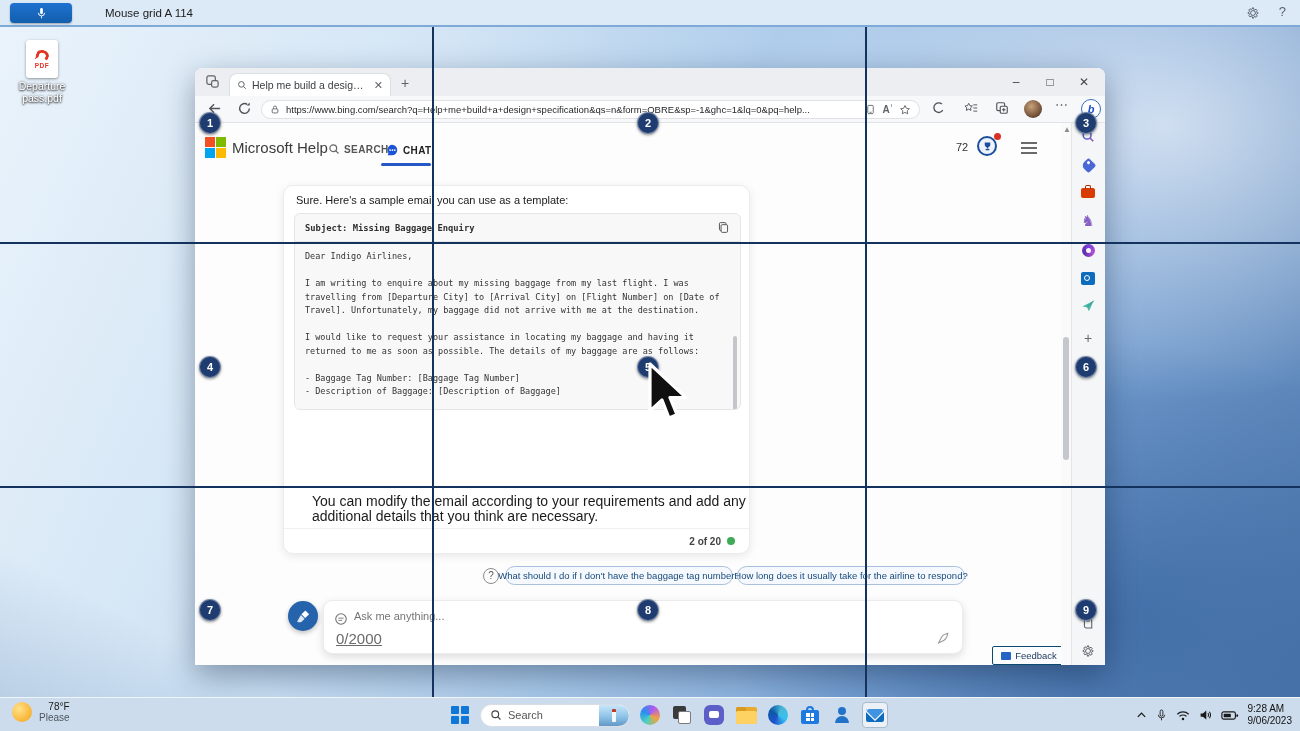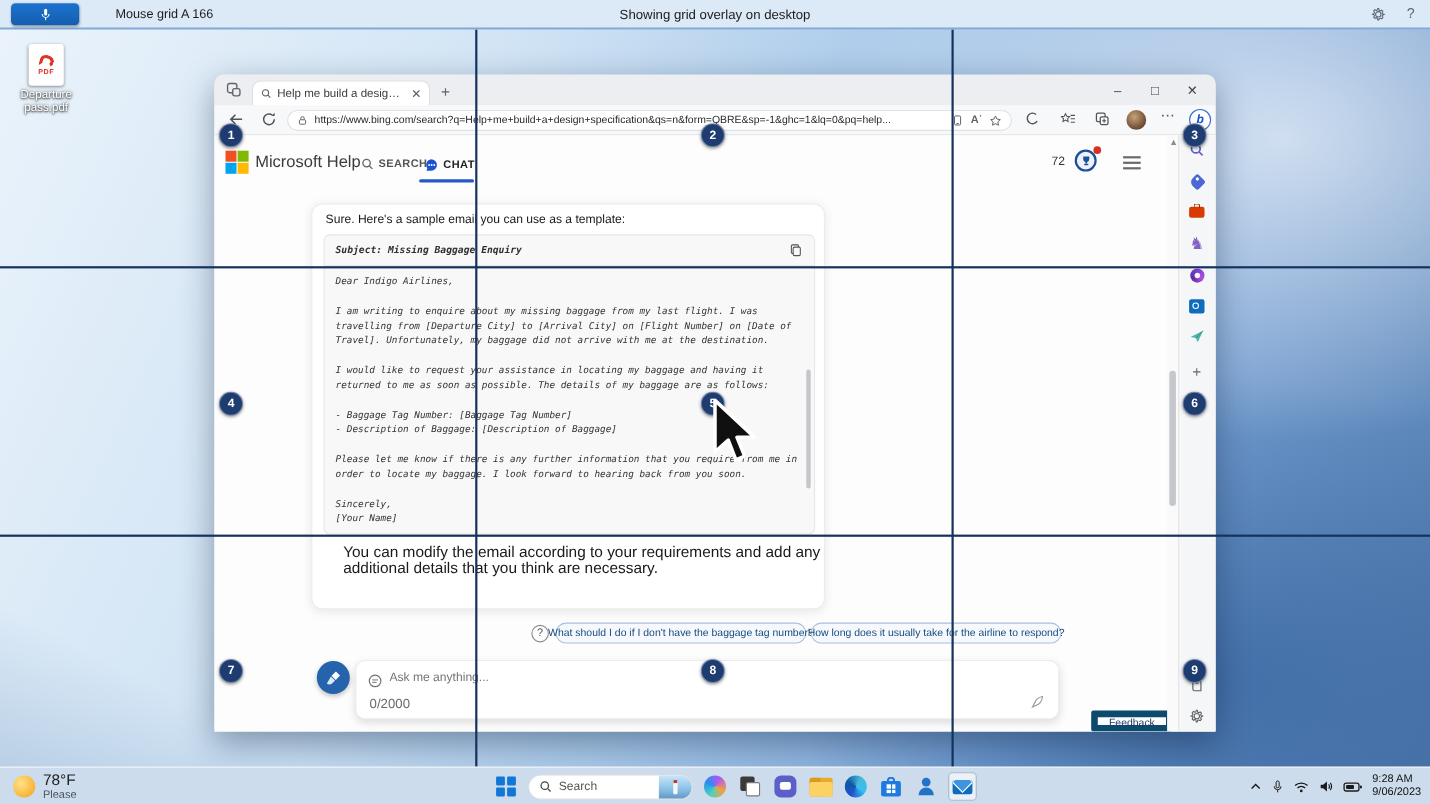--- a/index.html
+++ b/index.html
@@ -68,22 +68,22 @@
   #rewards-ico { position:absolute; left:782px; top:13px; width:20px; height:20px; border:2px solid #1b4f9c; border-radius:50%;
      display:flex; align-items:center; justify-content:center; background:#eef3fb;}
   #rewards-dot { position:absolute; left:799px; top:10px; width:7px; height:7px; background:#d93025; border-radius:50%; }
   #hamburger { position:absolute; left:826px; top:19px; width:16px; }
   #hamburger i { display:block; height:2px; background:#6a6a6a; margin:0 0 3px; }
 
   
   #card { position:absolute; left:88px; top:62px; width:467px; height:369px; background:#fff; border:1px solid #ececec;
     border-radius:10px; box-shadow:0 2px 10px rgba(0,0,0,.09); }
   #intro { position:absolute; left:12px; top:8px; font-size:11px; color:#1a1a1a; }
-  #codeblock { position:absolute; left:10px; top:27px; width:447px; height:273px; background:#f8f8f9; border:1px solid #e5e6e8; border-radius:6px;
-    font-family:"DejaVu Sans Mono","Liberation Mono",monospace; overflow:hidden;font-style:italic; }
+  #codeblock { position:absolute; left:10px; top:27px; width:447px; height:197px; background:#f8f8f9; border:1px solid #e5e6e8; border-radius:6px;
+    font-family:"DejaVu Sans Mono","Liberation Mono",monospace; overflow:hidden; }
   #subject-row { height:28px; display:flex; align-items:center; justify-content:space-between; padding:0 10px; border-bottom:1px solid #e5e6e8; }
   #subject { font-size:8.8px; font-weight:bold; color:#303030; }
   #email-pre { margin:0; padding:8px 10px; font-size:8.5px; line-height:13.5px; color:#333; white-space:pre-wrap;
     font-family:"DejaVu Sans Mono","Liberation Mono",monospace; }
   #code-scroll { position:absolute; right:3px; top:122px; width:4px; height:108px; background:#c6c6ca; border-radius:2px; }
   #outro { position:absolute; left:28px; top:308px; width:442px; font-size:14px; line-height:15px; color:#1a1a1a; }
   #card-footer { position:absolute; left:0; bottom:0; width:100%; height:25px; border-top:1px solid #f0f0f0;
     display:flex; align-items:center; justify-content:flex-end; gap:6px; padding-right:14px; }
   #counter { font-size:10px; font-weight:bold; color:#444; }
   #green-dot { width:8px; height:8px; border-radius:50%; background:#3faa58; }
@@ -95,37 +95,37 @@
     display:flex; align-items:center; justify-content:center; font-size:9.5px; color:#174a7c; padding:0 9px; white-space:nowrap; }
 
   
   #broom-btn { position:absolute; left:93px; top:478px; width:30px; height:30px; border-radius:50%; background:#2663ad;
     display:flex; align-items:center; justify-content:center; box-shadow:0 2px 5px rgba(0,0,0,.25); }
   #inputbox { position:absolute; left:128px; top:477px; width:640px; height:54px; background:#fff; border:1px solid #ececec;
     border-radius:9px; box-shadow:0 3px 8px rgba(0,0,0,.13); }
   #ask-input { position:absolute; left:30px; top:9px; width:300px; border:none; outline:none; font-size:11px; color:#555;
     font-family:"Liberation Sans",sans-serif; background:transparent; }
   #ask-input::placeholder { color:#757575; }
-  #char-count { position:absolute; left:12px; bottom:6px; font-size:12px; color:#6a6a6a; }
-  #feedback-btn { position:absolute; left:797px; top:523px; width:74px; height:19px; background:#fcfdfe; border:6px solid #0c4a6e;
-    border-radius:2px; display:flex; align-items:center; justify-content:center; gap:4px; font-size:9.5px; color:#203a60;flex-direction:column; }
+  #char-count { position:absolute; left:12px; bottom:6px; font-size:15px; color:#6a6a6a;text-decoration:underline; }
+  #feedback-btn { position:absolute; left:797px; top:523px; width:74px; height:19px; background:#fcfdfe; border:1px solid #0c4a6e;
+    border-radius:2px; display:flex; align-items:center; justify-content:center; gap:4px; font-size:9.5px; color:#203a60; }
   #feedback-flag { width:10px; height:8px; background:#2563c4; border-radius:1px; }
 
   
   #page-scroll-track { position:absolute; left:866px; top:0; width:10px; height:542px; background:#fafafa; }
   #page-scroll-thumb { position:absolute; left:868px; top:214px; width:6px; height:123px; background:#c4c7cc; border-radius:3px; }
   #page-scroll-up { position:absolute; left:868px; top:2px; font-size:8px; color:#8a8a8a; }
   #sidebar { position:absolute; left:876px; top:0; width:34px; height:542px; background:#f5f6f7; border-left:1px solid #e4e5e7; }
   .sbi { position:absolute; left:884px; width:18px; height:18px; display:flex; align-items:center; justify-content:center; font-size:14px; }
 
   
   #taskbar { left:0; top:697px; width:1300px; height:34px; background:#ccdcec; border-top:1px solid rgba(255,255,255,.7); z-index:75; }
   #weather { position:absolute; left:12px; top:3px; display:flex; gap:7px; align-items:center; }
   #sun { width:20px; height:20px; border-radius:50%; background:radial-gradient(circle at 35% 35%, #ffe28a, #f9b435 70%, #e89a20); }
-  #weather-temp { font-size:14px; color:#1c1c1c; }
+  #weather-temp { font-size:10px; color:#1c1c1c;text-align:right; }
   #weather-cond { font-size:10px; color:#4f5560; }
   #tb-center { position:absolute; left:448px; top:4px; display:flex; gap:8px; align-items:center; height:26px; }
   .tbapp { width:24px; height:24px; display:flex; align-items:center; justify-content:center; }
   #start-grid { width:18px; height:18px; display:grid; grid-template-columns:8px 8px; gap:2px; }
   #start-grid i { background:#1076d8; width:8px; height:8px; border-radius:1px;}
   #tb-search { width:150px; height:23px; background:#fff; border:1px solid #d8dde3; border-radius:12px; display:flex; align-items:center;
     gap:6px; padding-left:9px; overflow:hidden; font-size:11px; color:#555; }
   #lighthouse { margin-left:auto; width:30px; height:23px; border-radius:0 12px 12px 0;
     background:linear-gradient(180deg,#cde9fb 0%,#8ec3e8 55%,#5e93c4 100%); position:relative; }
   #lighthouse i { position:absolute; left:13px; top:5px; width:4px; height:13px; background:#f4f7fa; border-radius:1px; border-top:3px solid #c0392b; }
@@ -176,22 +176,21 @@
 </div>
 
 <div id="topbar">
   <div id="mic-btn">
     <svg width="11" height="13" viewBox="0 0 16 18">
       <rect x="6" y="1" width="4" height="9" rx="2" fill="#fff"></rect>
       <path d="M3.5 8a4.5 4.5 0 0 0 9 0" fill="none" stroke="#fff" stroke-width="1.4"></path>
       <line x1="8" y1="13" x2="8" y2="16" stroke="#fff" stroke-width="1.4"></line>
     </svg>
   </div>
-  <span id="topbar-title">Mouse grid A 166</span>
-  <span id="topbar-status">Showing grid overlay on desktop</span>
+  <span id="topbar-title">Mouse grid A 114</span>
   <span id="topbar-gear">
     <svg width="14" height="14" viewBox="0 0 16 16">
         <path d="M8 5.2A2.8 2.8 0 1 0 8 10.8 2.8 2.8 0 0 0 8 5.2zm6 2.8l-1.6-.5a4.6 4.6 0 0 0-.4-1l.8-1.5-1.3-1.3-1.5.8a4.6 4.6 0 0 0-1-.4L8.5 2h-1l-.5 1.6a4.6 4.6 0 0 0-1 .4l-1.5-.8-1.3 1.3.8 1.5a4.6 4.6 0 0 0-.4 1L2 8l1.6.5c.1.4.2.7.4 1l-.8 1.5 1.3 1.3 1.5-.8c.3.2.6.3 1 .4L7.5 14h1l.5-1.6c.4-.1.7-.2 1-.4l1.5.8 1.3-1.3-.8-1.5c.2-.3.3-.6.4-1z" fill="none" stroke="#5a6572" stroke-width="1.1"></path>
       </svg>
   </span>
   <span id="topbar-help">?</span>
 </div>
 
 <div id="window" class="abs">
 
@@ -343,20 +342,24 @@
 - Description of Baggage: [Description of Baggage]
 
 Please let me know if there is any further information that you require from me in
 order to locate my baggage. I look forward to hearing back from you soon.
 
 Sincerely,
 [Your Name]</pre>
         <div id="code-scroll"></div>
       </div>
       <div id="outro">You can modify the email according to your requirements and add any additional details that you think are necessary.</div>
+      <div id="card-footer">
+        <span id="counter">2 of 20</span>
+        <span id="green-dot"></span>
+      </div>
     </div>
 
     <div id="help-circle">?</div>
     <div class="chip" style="left:310px;width:228px;">
       <span>What should I do if I don't have the baggage tag number?</span>
     </div>
     <div class="chip" style="left:542px;width:228px;">
       <span>How long does it usually take for the airline to respond?</span>
     </div>
 

